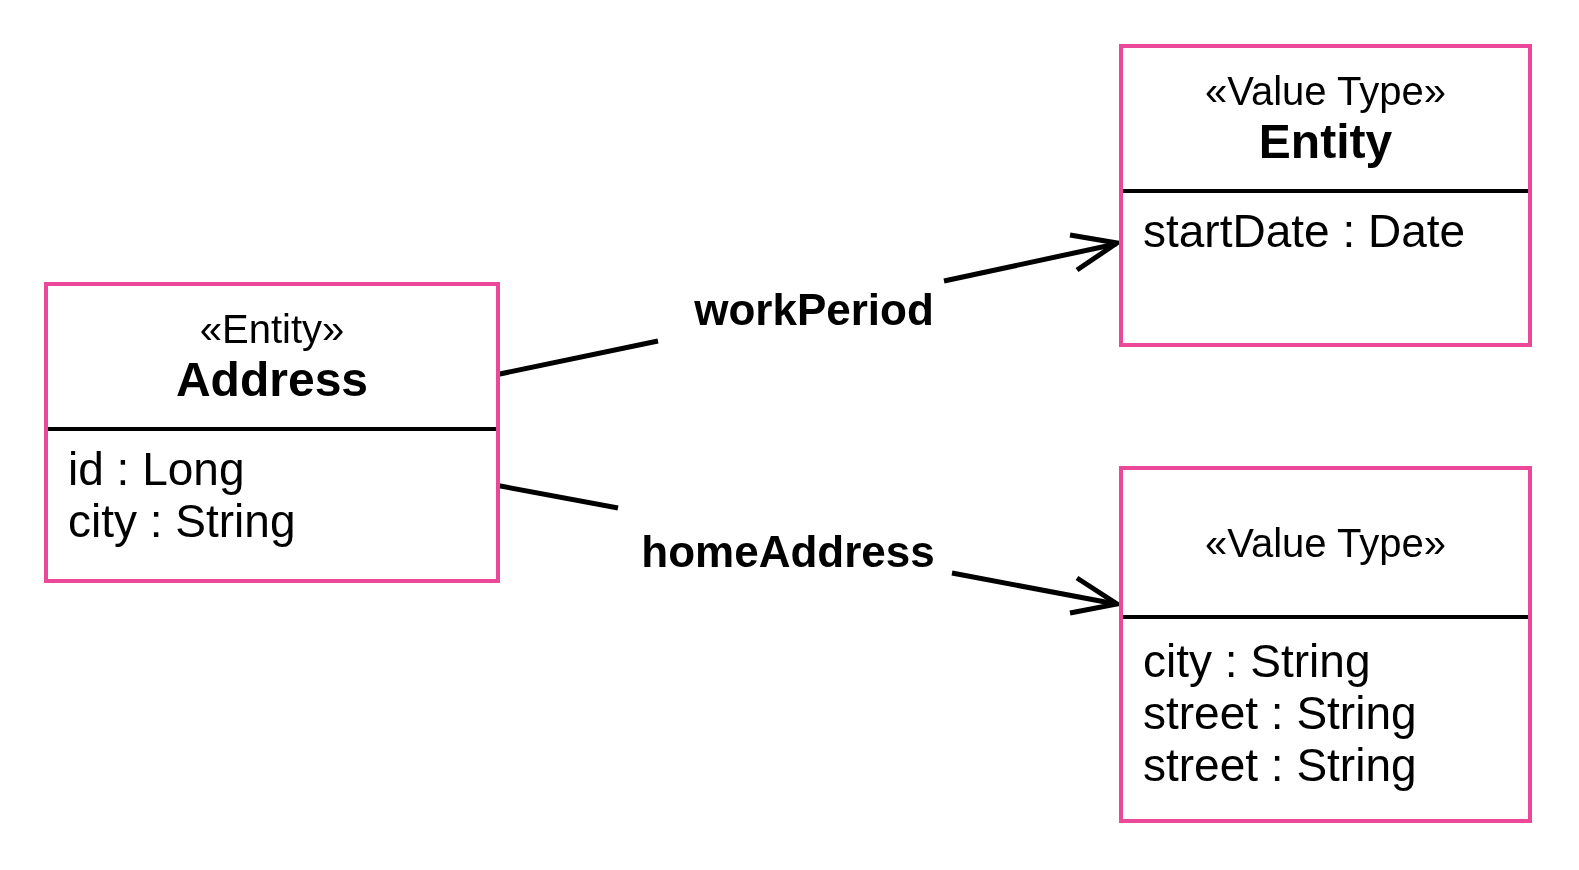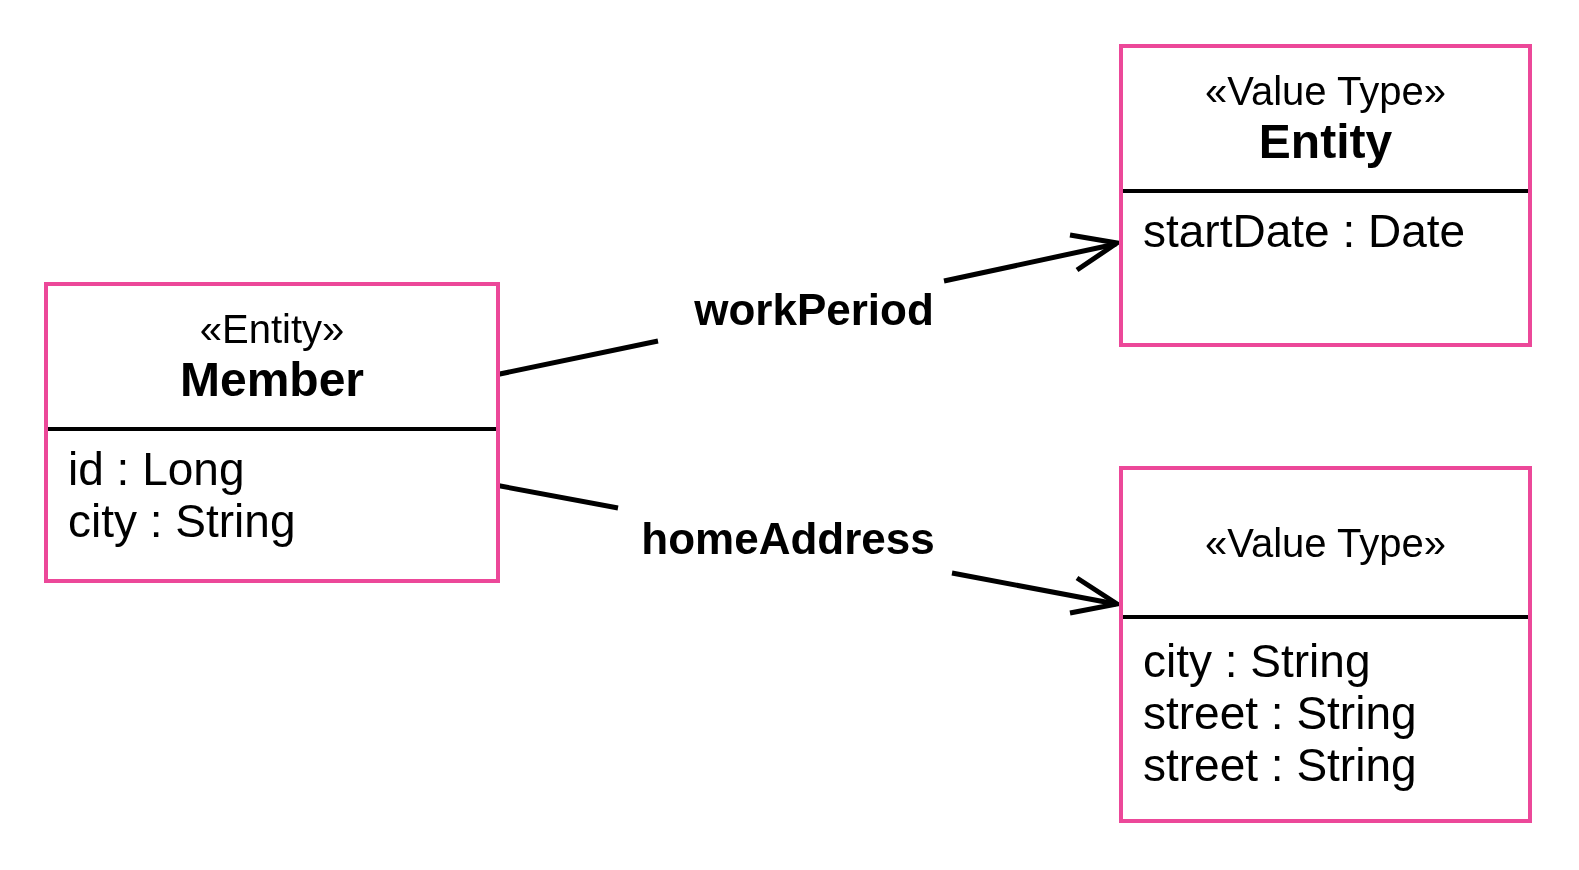--- a/index.html
+++ b/index.html
@@ -78,21 +78,21 @@
       <polygon points="498,486 476,496 459,478 481,468"></polygon>
       <line x1="495" y1="485" x2="618" y2="508"></line>
       <line x1="952" y1="573" x2="1116" y2="604"></line>
       <polyline points="1077,578 1117,604 1070,613"></polyline>
     </g>
   </svg>
 
   <div class="class-box" style="left:44px; top:282px; width:456px; height:301px;">
     <div class="class-header" style="height:145px;">
       <div class="stereotype">«Entity»</div>
-      <div class="class-name">Member</div>
+      <div class="class-name">Address</div>
     </div>
     <div class="attr-section">
       <div class="attr">id : Long</div>
       <div class="attr">city : String</div>
     </div>
   </div>
 
   <div class="class-box" style="left:1119px; top:44px; width:413px; height:303px;">
     <div class="class-header" style="height:145px;">
       <div class="stereotype">«Value Type»</div>
@@ -108,15 +108,15 @@
       <div class="stereotype">«Value Type»</div>
     </div>
     <div class="attr-section" style="padding-top:16px;">
       <div class="attr">city : String</div>
       <div class="attr">street : String</div>
       <div class="attr">street : String</div>
     </div>
   </div>
 
   <div class="rel-label" style="left:798px; top:310px;margin-left:16px;">workPeriod</div>
-  <div class="rel-label" style="left:788px; top:539px;">homeAddress</div>
+  <div class="rel-label" style="left:788px; top:552px;">homeAddress</div>
 
 </div>
 
 </body></html>

